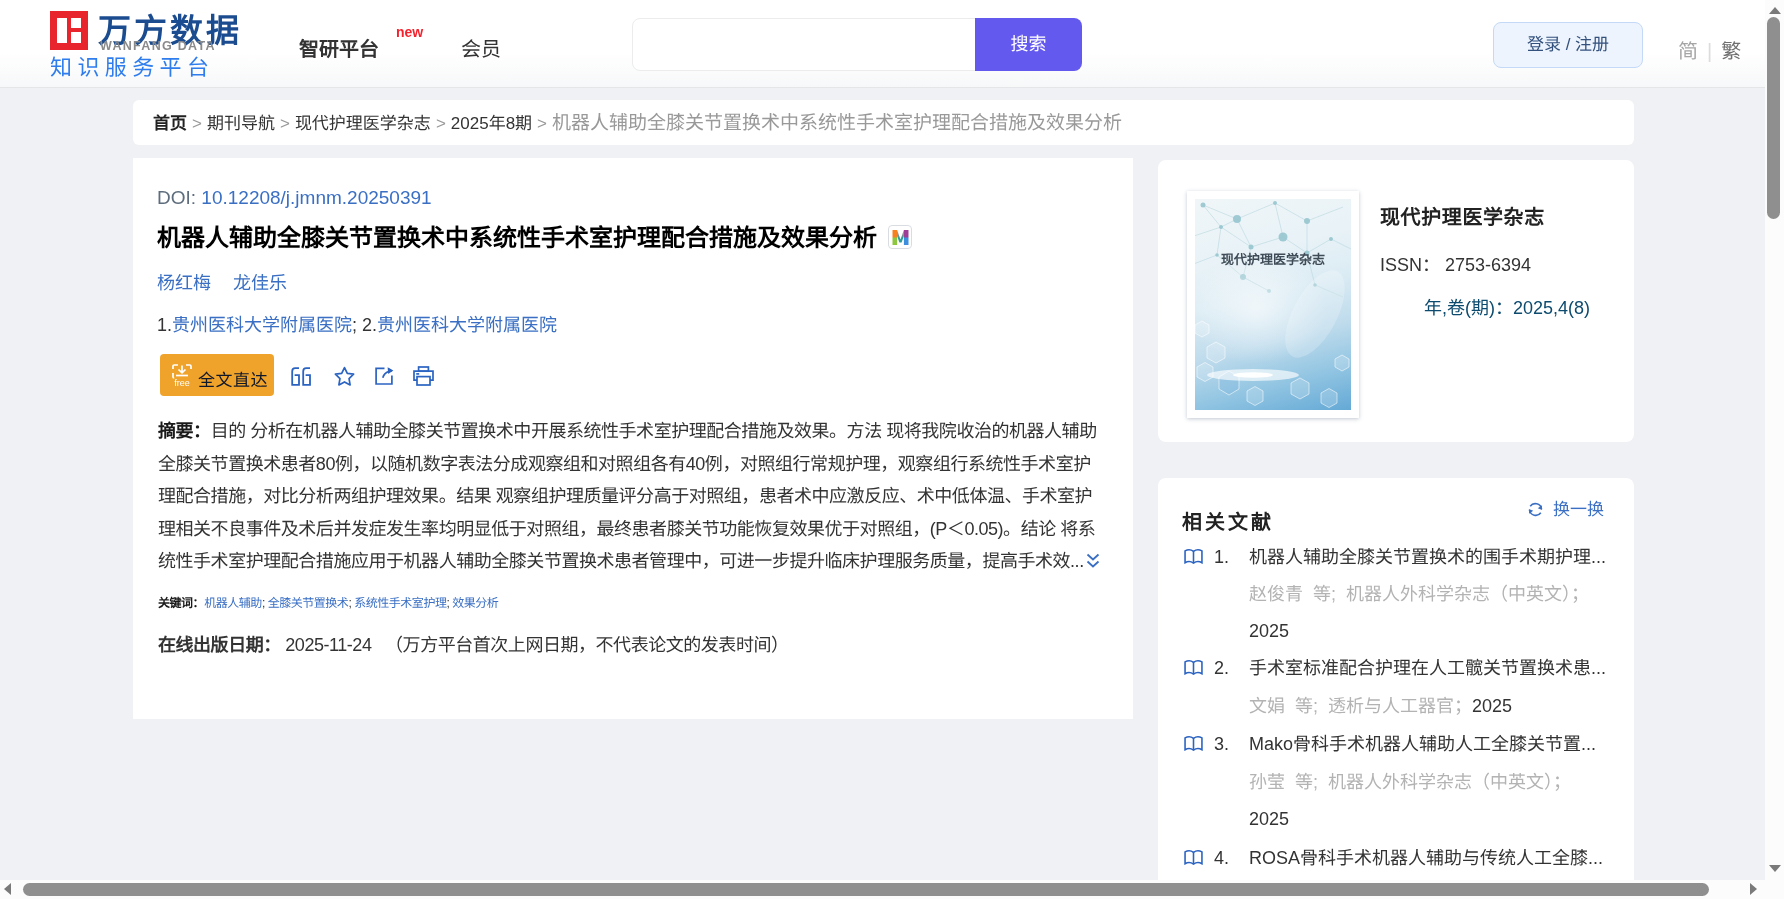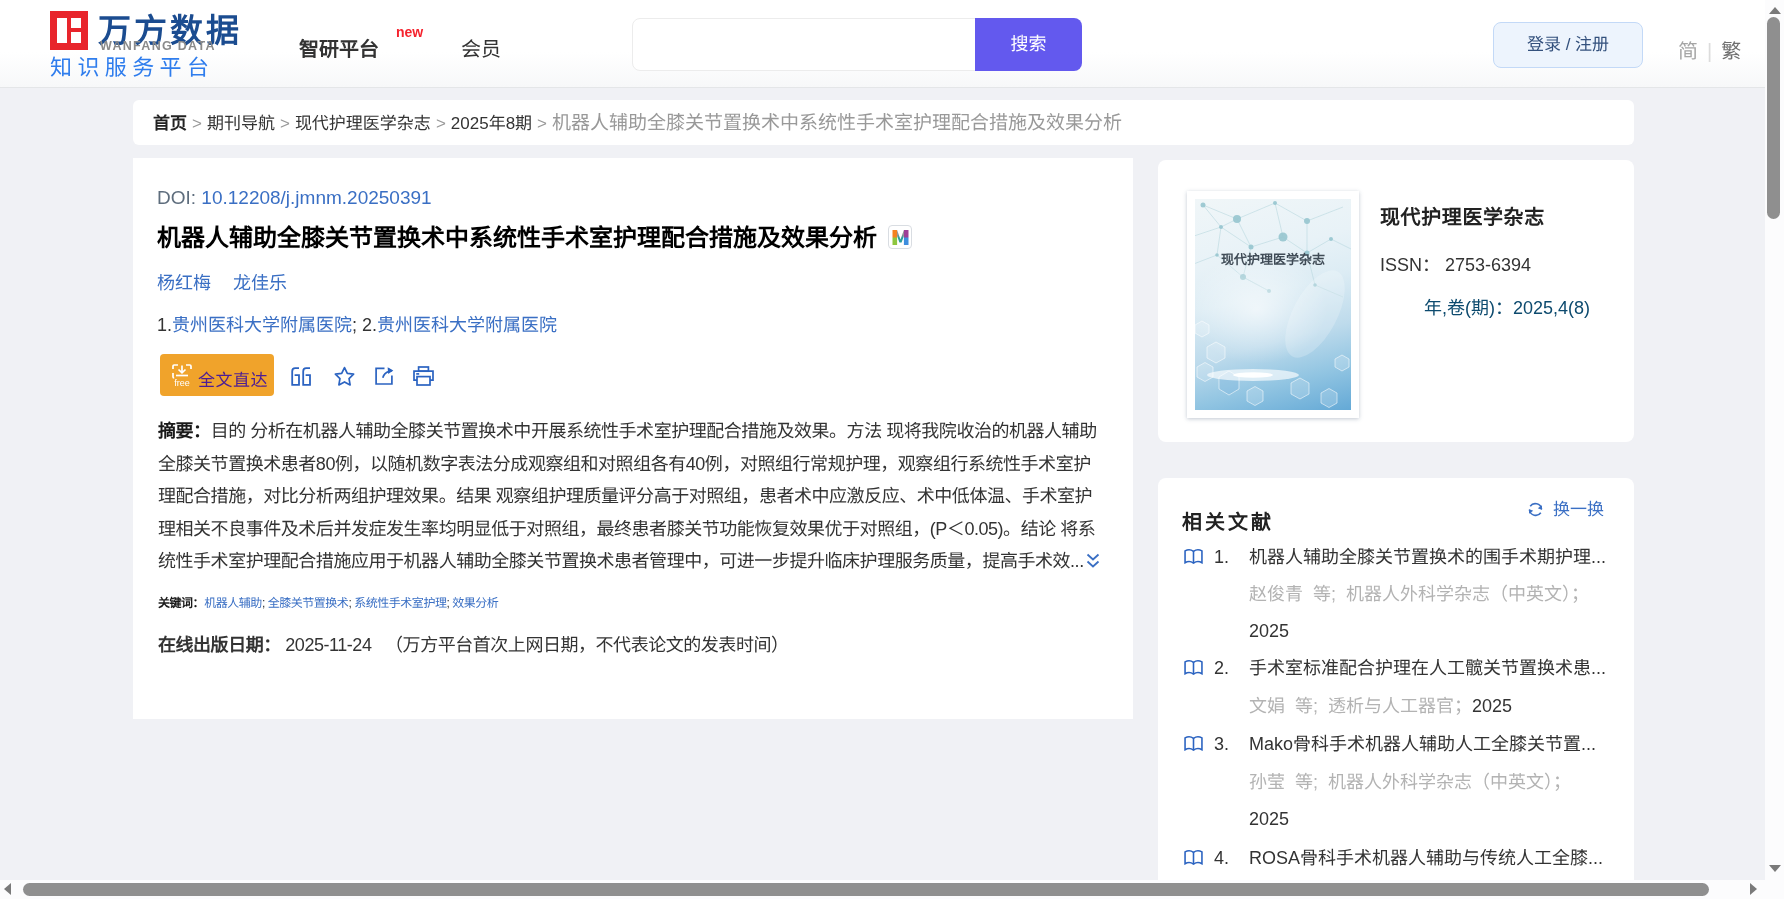--- a/index.html
+++ b/index.html
@@ -32,21 +32,21 @@
 .bc .last{color:#999;font-size:19px;}
 
 .mc{position:absolute;left:133px;top:158px;width:1000px;height:561px;background:#fff;border-radius:0;}
 .doi{position:absolute;left:24px;top:29px;font-size:19px;color:#5e6d7d;}
 .title{position:absolute;left:24px;top:60px;font-size:24px;font-weight:bold;color:#000;}
 .mbadge{position:absolute;left:755px;top:67px;width:24px;height:24px;border:1px solid #d9dde2;border-radius:4px;background:#fff;}
 .authors{position:absolute;left:24px;top:110px;font-size:18px;}
 .authors a{margin-right:22px;}
 .affil{position:absolute;left:24px;top:152px;font-size:18px;color:#333;}
 .btnrow{position:absolute;left:0;top:196px;width:1000px;height:42px;}
-.freebtn{position:absolute;left:27px;top:0;width:114px;height:42px;background:#f0a32b;border-radius:4px;color:#4c1d95;}
+.freebtn{position:absolute;left:27px;top:0;width:114px;height:42px;background:#f0a32b;border-radius:4px;color:#0f172a;}
 .freebtn .t{position:absolute;left:38px;top:12px;font-size:17px;letter-spacing:0.5px;}
 .icon{position:absolute;top:11px;}
 .abs{position:absolute;left:25px;top:257px;width:960px;font-size:18px;line-height:32.5px;color:#333;letter-spacing:-0.46px;}
 .abs div{white-space:nowrap;}
 .abs b{color:#1a1a1a;}
 .kw{position:absolute;left:25px;top:430px;font-size:12px;line-height:30px;letter-spacing:-0.46px;}
 .kw b{color:#1a1a1a;}
 .pubdate{position:absolute;left:25px;top:472px;font-size:18px;line-height:30px;color:#333;letter-spacing:-0.46px;}
 .eninfo{position:absolute;left:0;top:514px;width:1000px;text-align:center;font-size:19px;color:#ee9d40;}
 

